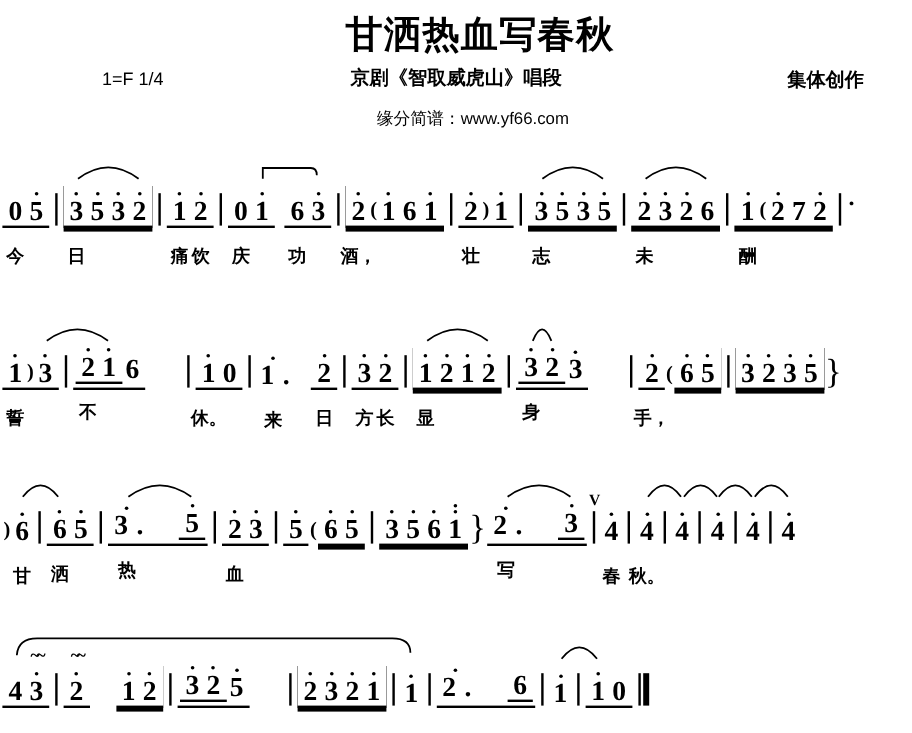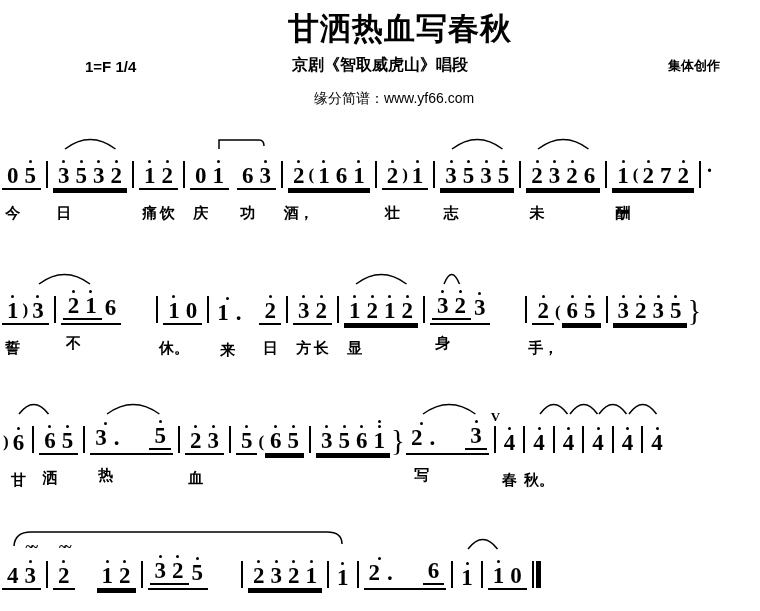--- a/index.html
+++ b/index.html
@@ -2,24 +2,24 @@
 <html><head>
 <meta charset="utf-8">
 <style>
   * { margin:0; padding:0; box-sizing:border-box; }
   html,body { background:#fff; }
   body { width:760px; height:611px; font-family:"Liberation Sans", sans-serif; color:#000; }
   .page { position:relative; width:760px; height:611px; background:#fff; overflow:hidden; }
 
   .title    { position:absolute; top:8px;  left:0; width:100%; text-align:center;
               font-size:31px; font-weight:bold; letter-spacing:1px;padding-left:40px; }
-  .key      { position:absolute; top:58px; left:85px;  font-size:15px; font-weight:bold; }
+  .key      { position:absolute; top:58px; left:85px;  font-size:15px; font-weight:normal; }
   .subtitle { position:absolute; top:55px; left:0; width:100%; text-align:center;
               font-size:16px; font-weight:bold; }
-  .credit   { position:absolute; top:57px; right:40px; font-size:13px; font-weight:bold; }
+  .credit   { position:absolute; top:57px; right:40px; font-size:16px; font-weight:bold; }
   .site     { position:absolute; top:90px; left:0; width:100%; text-align:center; font-size:14px;padding-left:28px; }
 
   .score { position:absolute; top:0; left:0; width:760px; height:611px; }
   .mline { position:absolute; left:0; width:760px; height:46px; padding-left:2px;
            display:flex; align-items:flex-end; }
 
   .tok  { position:relative; display:flex; flex-direction:column; align-items:center;
           justify-content:flex-end; }
   .dots { height:11px; display:flex; flex-direction:column; align-items:center;
           justify-content:flex-end; gap:2px; }

